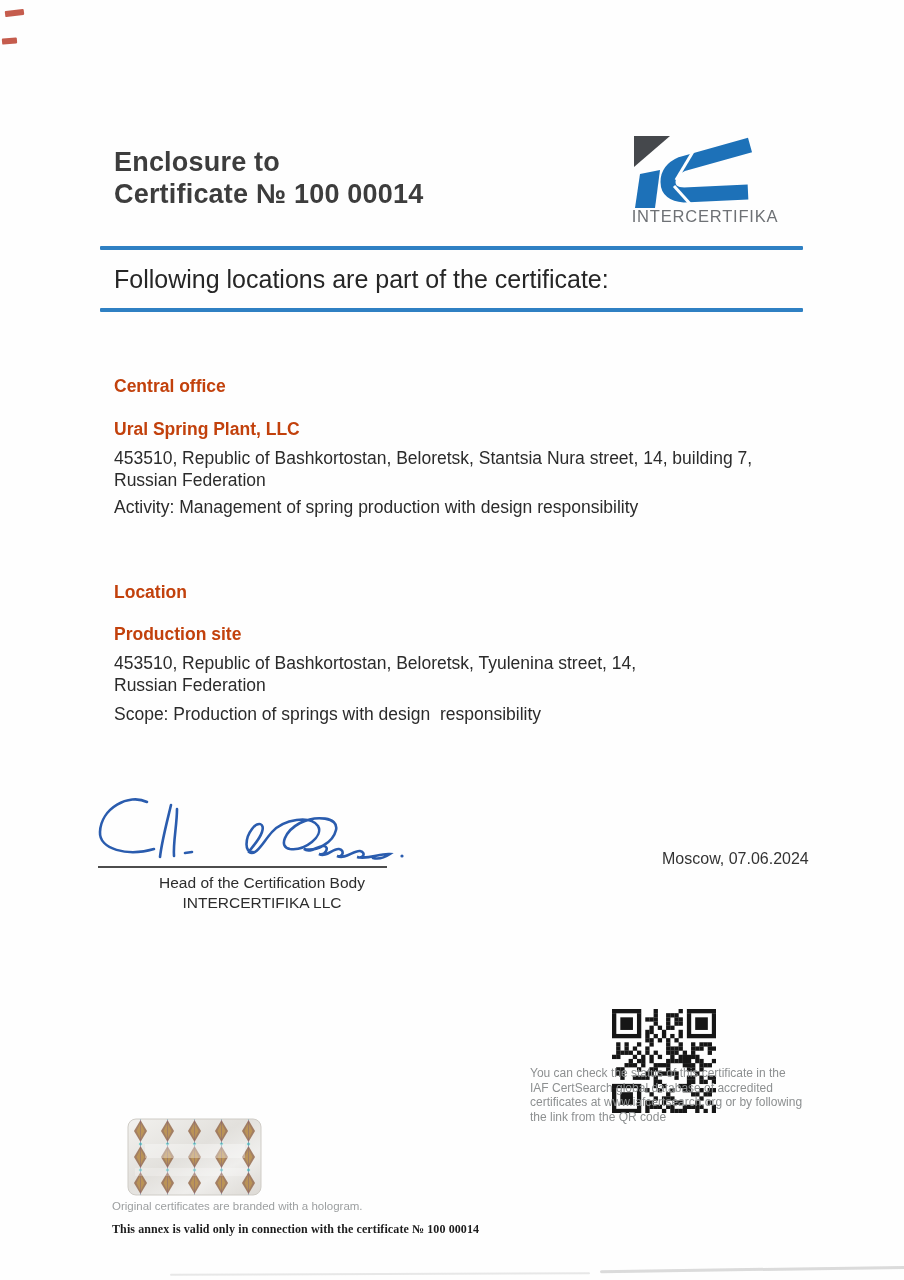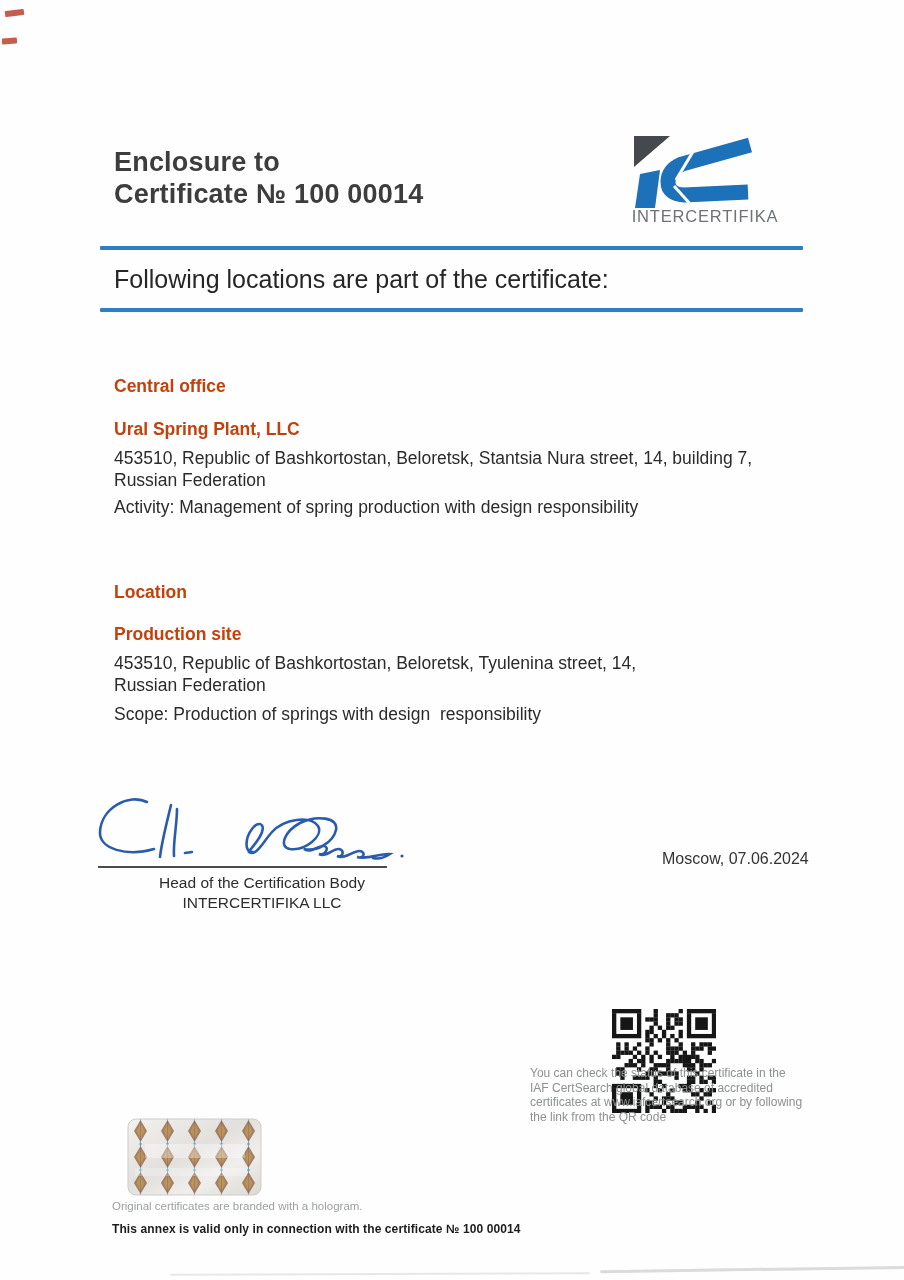--- a/index.html
+++ b/index.html
@@ -38,21 +38,21 @@
   .place-date{left:662px;top:850px;font-size:16px;color:#333;}
 
   .qr-wrap{left:612px;top:1009px;width:104px;height:104px;}
   .qr-caption{
     left:530px;top:1066px;width:280px;
     font-size:12px;line-height:14.5px;color:#8d9091;
   }
 
   .hologram{left:127px;top:1118px;}
   .holo-note{left:112px;top:1200px;font-size:11.5px;color:#9c9fa0;}
-  .validity-note{left:112px;top:1222px;font-size:12px;font-weight:700;color:#1c1c1c;letter-spacing:0.1px;}
+  .validity-note{left:112px;top:1222px;font-size:12px;font-weight:700;color:#1c1c1c;letter-spacing:0.1px;font-family:Liberation Serif, serif;}
 
   .red-mark{background:#bf4a3a;border-radius:1px;opacity:.9;}
   .edge-shadow{background:#bdbdbd;opacity:.55;border-radius:2px;}
 </style>
 </head>
 <body>
 
 <div class="abs red-mark" style="left:5px;top:10px;width:19px;height:6px;transform:rotate(-7deg);"></div>
 <div class="abs red-mark" style="left:2px;top:38px;width:15px;height:6px;transform:rotate(-5deg);"></div>
 

